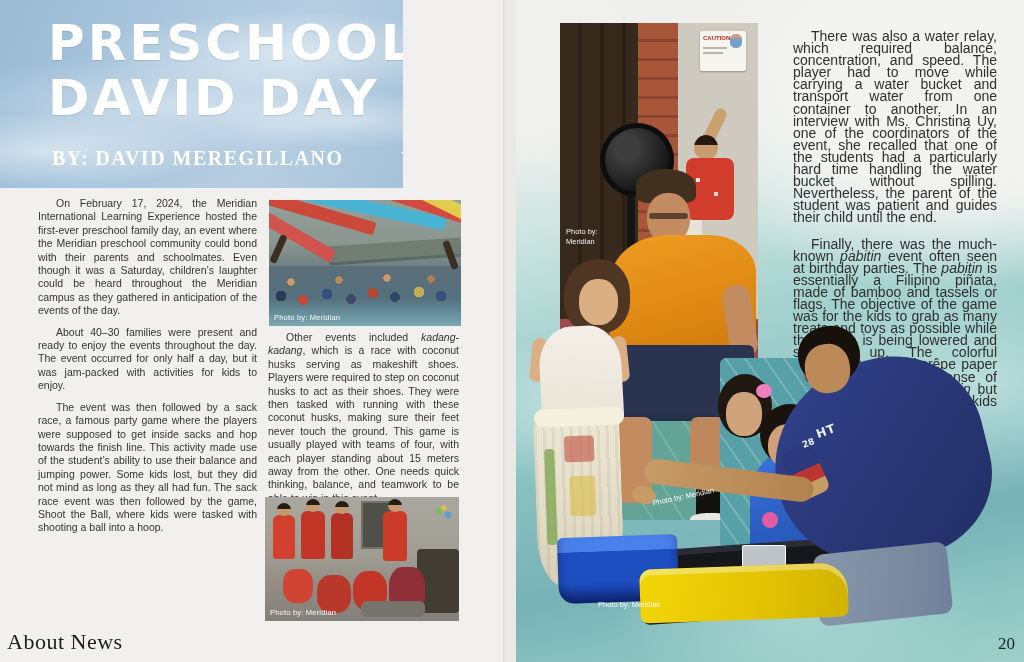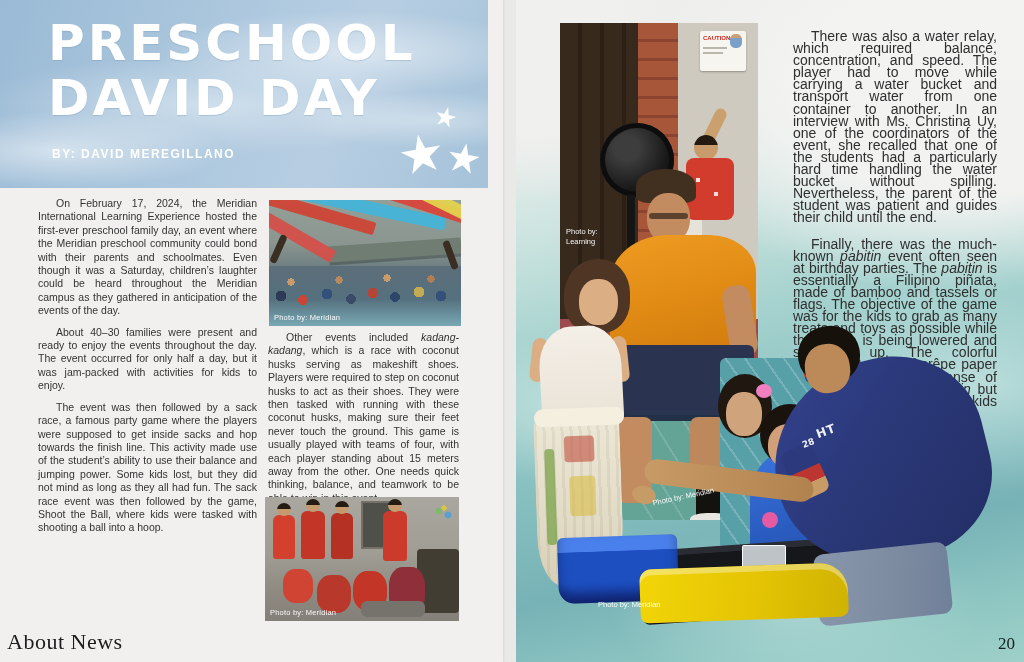--- a/index.html
+++ b/index.html
@@ -1,33 +1,33 @@
 <!DOCTYPE html>
 <html><head>
 <meta charset="utf-8">
 <style>
   html,body{margin:0;padding:0;background:#e7e7e5;}
   .spread{position:relative;width:1024px;height:662px;overflow:hidden;background:#e9e9e7;
           font-family:"Liberation Sans", sans-serif;}
   .page{position:absolute;top:0;height:662px;}
   
   .page-left{left:0;width:503px;background:#f1f0ee;box-shadow:1px 0 2px rgba(0,0,0,.08);}
-  .sky-header{position:absolute;left:0;top:0;width:488px;height:188px;overflow:hidden;
+  .sky-header{position:absolute;left:0;top:0;width:403px;height:188px;overflow:hidden;
     background:
       radial-gradient(ellipse 240px 55px at 12% 80%, rgba(255,255,255,.55), rgba(255,255,255,0) 70%),
       radial-gradient(ellipse 280px 60px at 72% 28%, rgba(255,255,255,.5), rgba(255,255,255,0) 70%),
       radial-gradient(ellipse 320px 70px at 42% 56%, rgba(255,255,255,.42), rgba(255,255,255,0) 72%),
       radial-gradient(ellipse 200px 40px at 88% 64%, rgba(255,255,255,.38), rgba(255,255,255,0) 70%),
       linear-gradient(112deg,#9abad5 0%,#aac6dd 38%,#b7cee2 68%,#a5c2d9 100%);}
   .title{position:absolute;left:48px;top:16px;margin:0;color:#fff;font-weight:800;
     font-family:"DejaVu Sans", sans-serif;letter-spacing:3px;line-height:1.1;
     text-shadow:0 1px 1px rgba(120,150,175,.35);}
   .title span{display:block;font-size:50px;}
   .byline{position:absolute;left:52px;top:147px;color:#fff;font-weight:700;
-    font-family:Liberation Sans, sans-serif;font-size:12px;letter-spacing:1.5px;}
+    font-family:Liberation Serif, serif;font-size:20px;letter-spacing:1.5px;}
   .star{position:absolute;color:#fff;line-height:1;}
   .star.s1{left:434px;top:104px;font-size:26px;transform:rotate(14deg);}
   .star.s2{left:398px;top:128px;font-size:52px;transform:rotate(-10deg);}
   .star.s3{left:446px;top:138px;font-size:40px;transform:rotate(10deg);}
   .bodytext p{margin:0 0 8px 0;text-align:justify;text-indent:18px;
     font-size:10.5px;line-height:13.4px;color:#333;}
   .col1{position:absolute;left:38px;top:197px;width:219px;}
   .col2-para{position:absolute;left:268px;top:331px;width:191px;margin:0;text-align:justify;
     text-indent:18px;font-size:10.5px;line-height:13.4px;color:#333;}
   .col2-para i{font-style:italic;}
@@ -293,21 +293,21 @@
       <div class="pc man-armR"></div>
       <div class="pc shorts"></div>
       <div class="pc legL"></div>
       <div class="pc legR"></div>
       <div class="pc sockR"></div>
       <div class="pc shoeR"></div>
       <div class="pc girlC-hair"></div>
       <div class="pc girlC-face"></div>
       <figcaption class="capC">
         <div>Photo by:</div>
-        <div>Learning</div>
+        <div>Meridian</div>
       </figcaption>
     </figure>
 
     <div class="girl-armL"></div>
     <div class="girl-armR"></div>
     <div class="girl-shirt"></div>
     <div class="sack">
       <span class="pr-g"></span>
       <span class="pr-r"></span>
       <span class="pr-y"></span>

